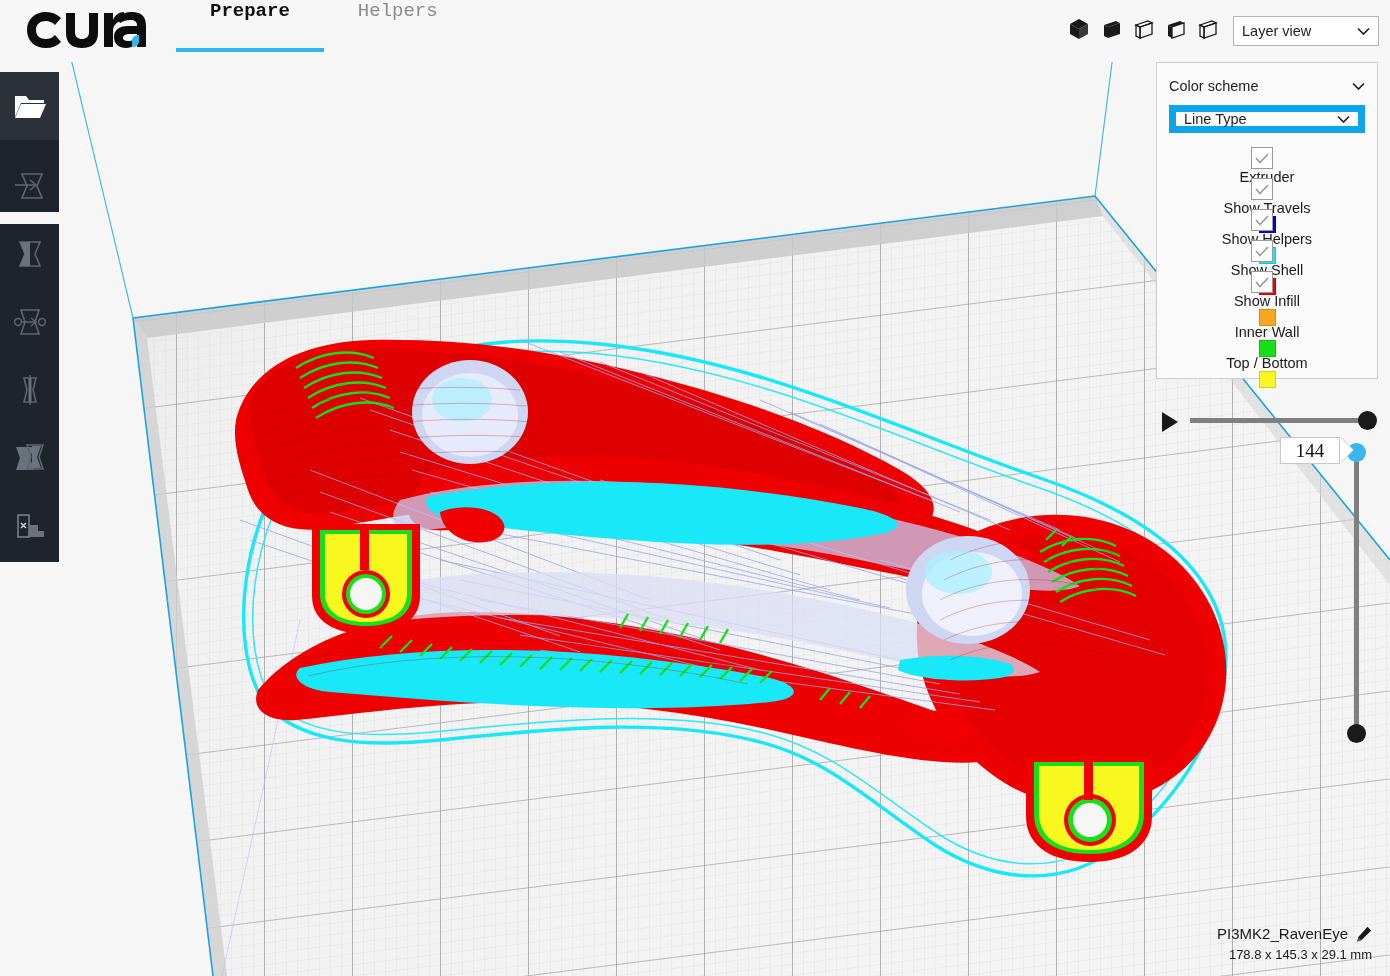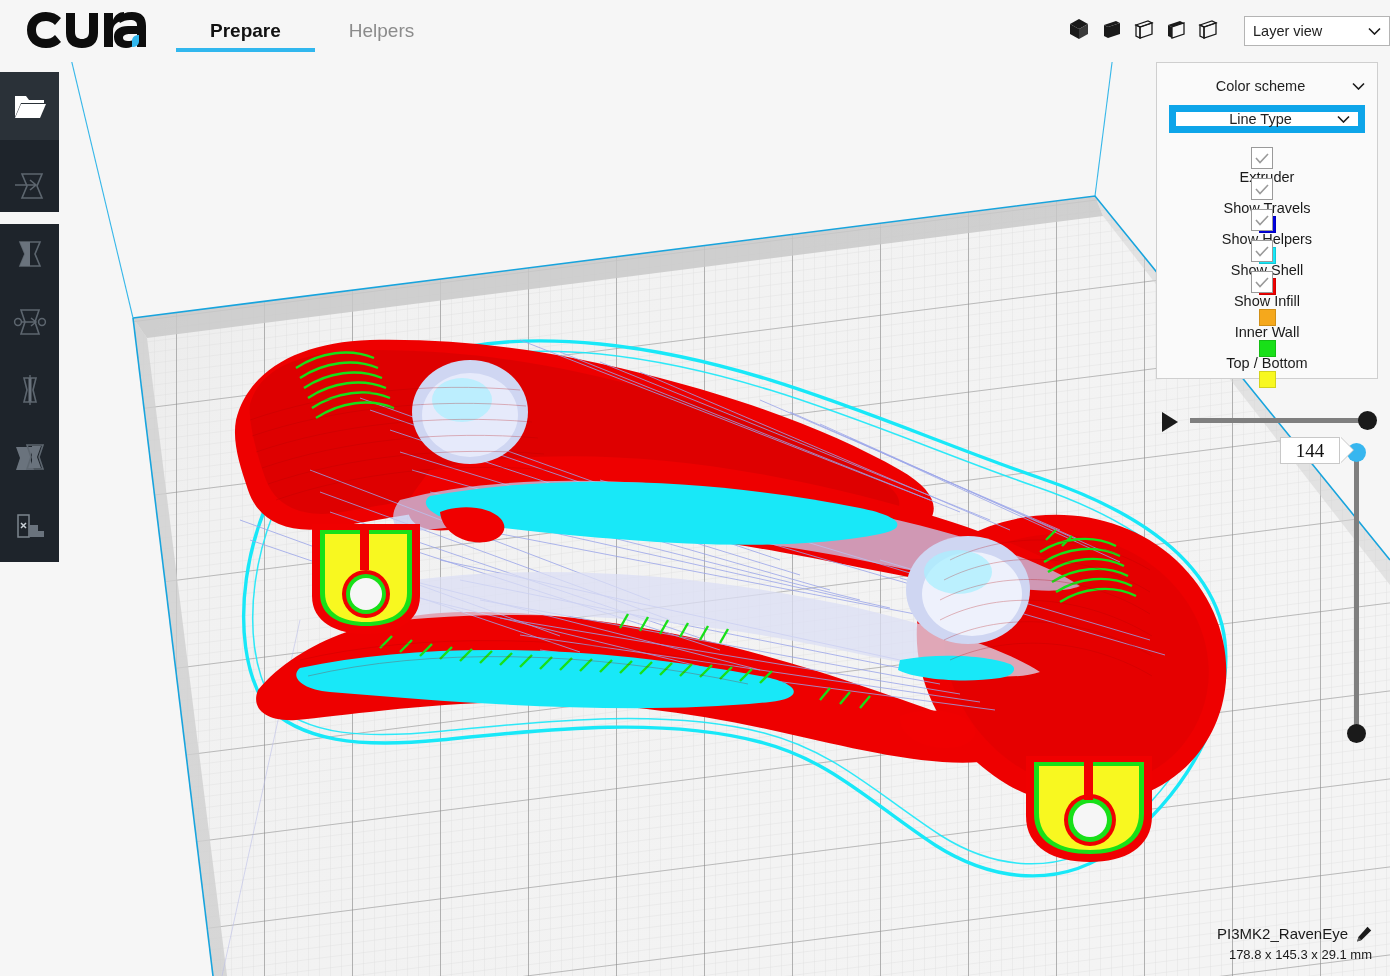--- a/index.html
+++ b/index.html
@@ -39,47 +39,48 @@
     width: 125px; height: 44px;
   }
   .tabs {
     position: absolute; left: 176px; top: 0;
     height: 62px;
     display: flex; align-items: flex-start;
   }
   .tab {
     position: relative;
     height: 62px;
-    display: flex; align-items: center;
+    display: flex; 
     padding: 0 34px;
     font-size: 19px;
     color: #8b8b8b;
     cursor: pointer;
     user-select: none;
+    font-family: Liberation Mono, monospace;
   }
   .tab.active { color: #111; font-weight: bold; }
   .tab.active::after {
     content: "";
     position: absolute;
     left: 0; right: 0; bottom: 10px;
     height: 4px;
     background: #31b7ee;
   }
 
   
   #viewicons {
     position: absolute; right: 172px; top: 17px;
     display: flex; align-items: center; gap: 10px;
     z-index: 45;
   }
   .viewicon { width: 22px; height: 24px; cursor: pointer; }
 
   
   #viewmode {
-    position: absolute; right: 0; top: 16px;
+    position: absolute; right: 11px; top: 16px;
     width: 146px; height: 30px;
     border: 1px solid #b4b4b4;
     background: #fff;
     display: flex; align-items: center;
     padding: 0 8px;
     font-size: 14.5px; color: #222;
     cursor: pointer;
     z-index: 46;
   }
   #viewmode .label { flex: 1; }
@@ -113,21 +114,20 @@
   }
 
   
   #panel {
     position: absolute; left: 1156px; top: 62px;
     width: 222px;
     background: #fafafa;
     border: 1px solid #cfcfcf;
     z-index: 50;
     padding: 10px 12px 14px 12px;
-    text-align: center;
   }
   .panel-header {
     display: flex; align-items: center;
     height: 26px;
     font-size: 14.5px; color: #222;
     cursor: pointer;
   }
   .panel-header .label { flex: 1; }
   #scheme-select {
     margin-top: 6px;

